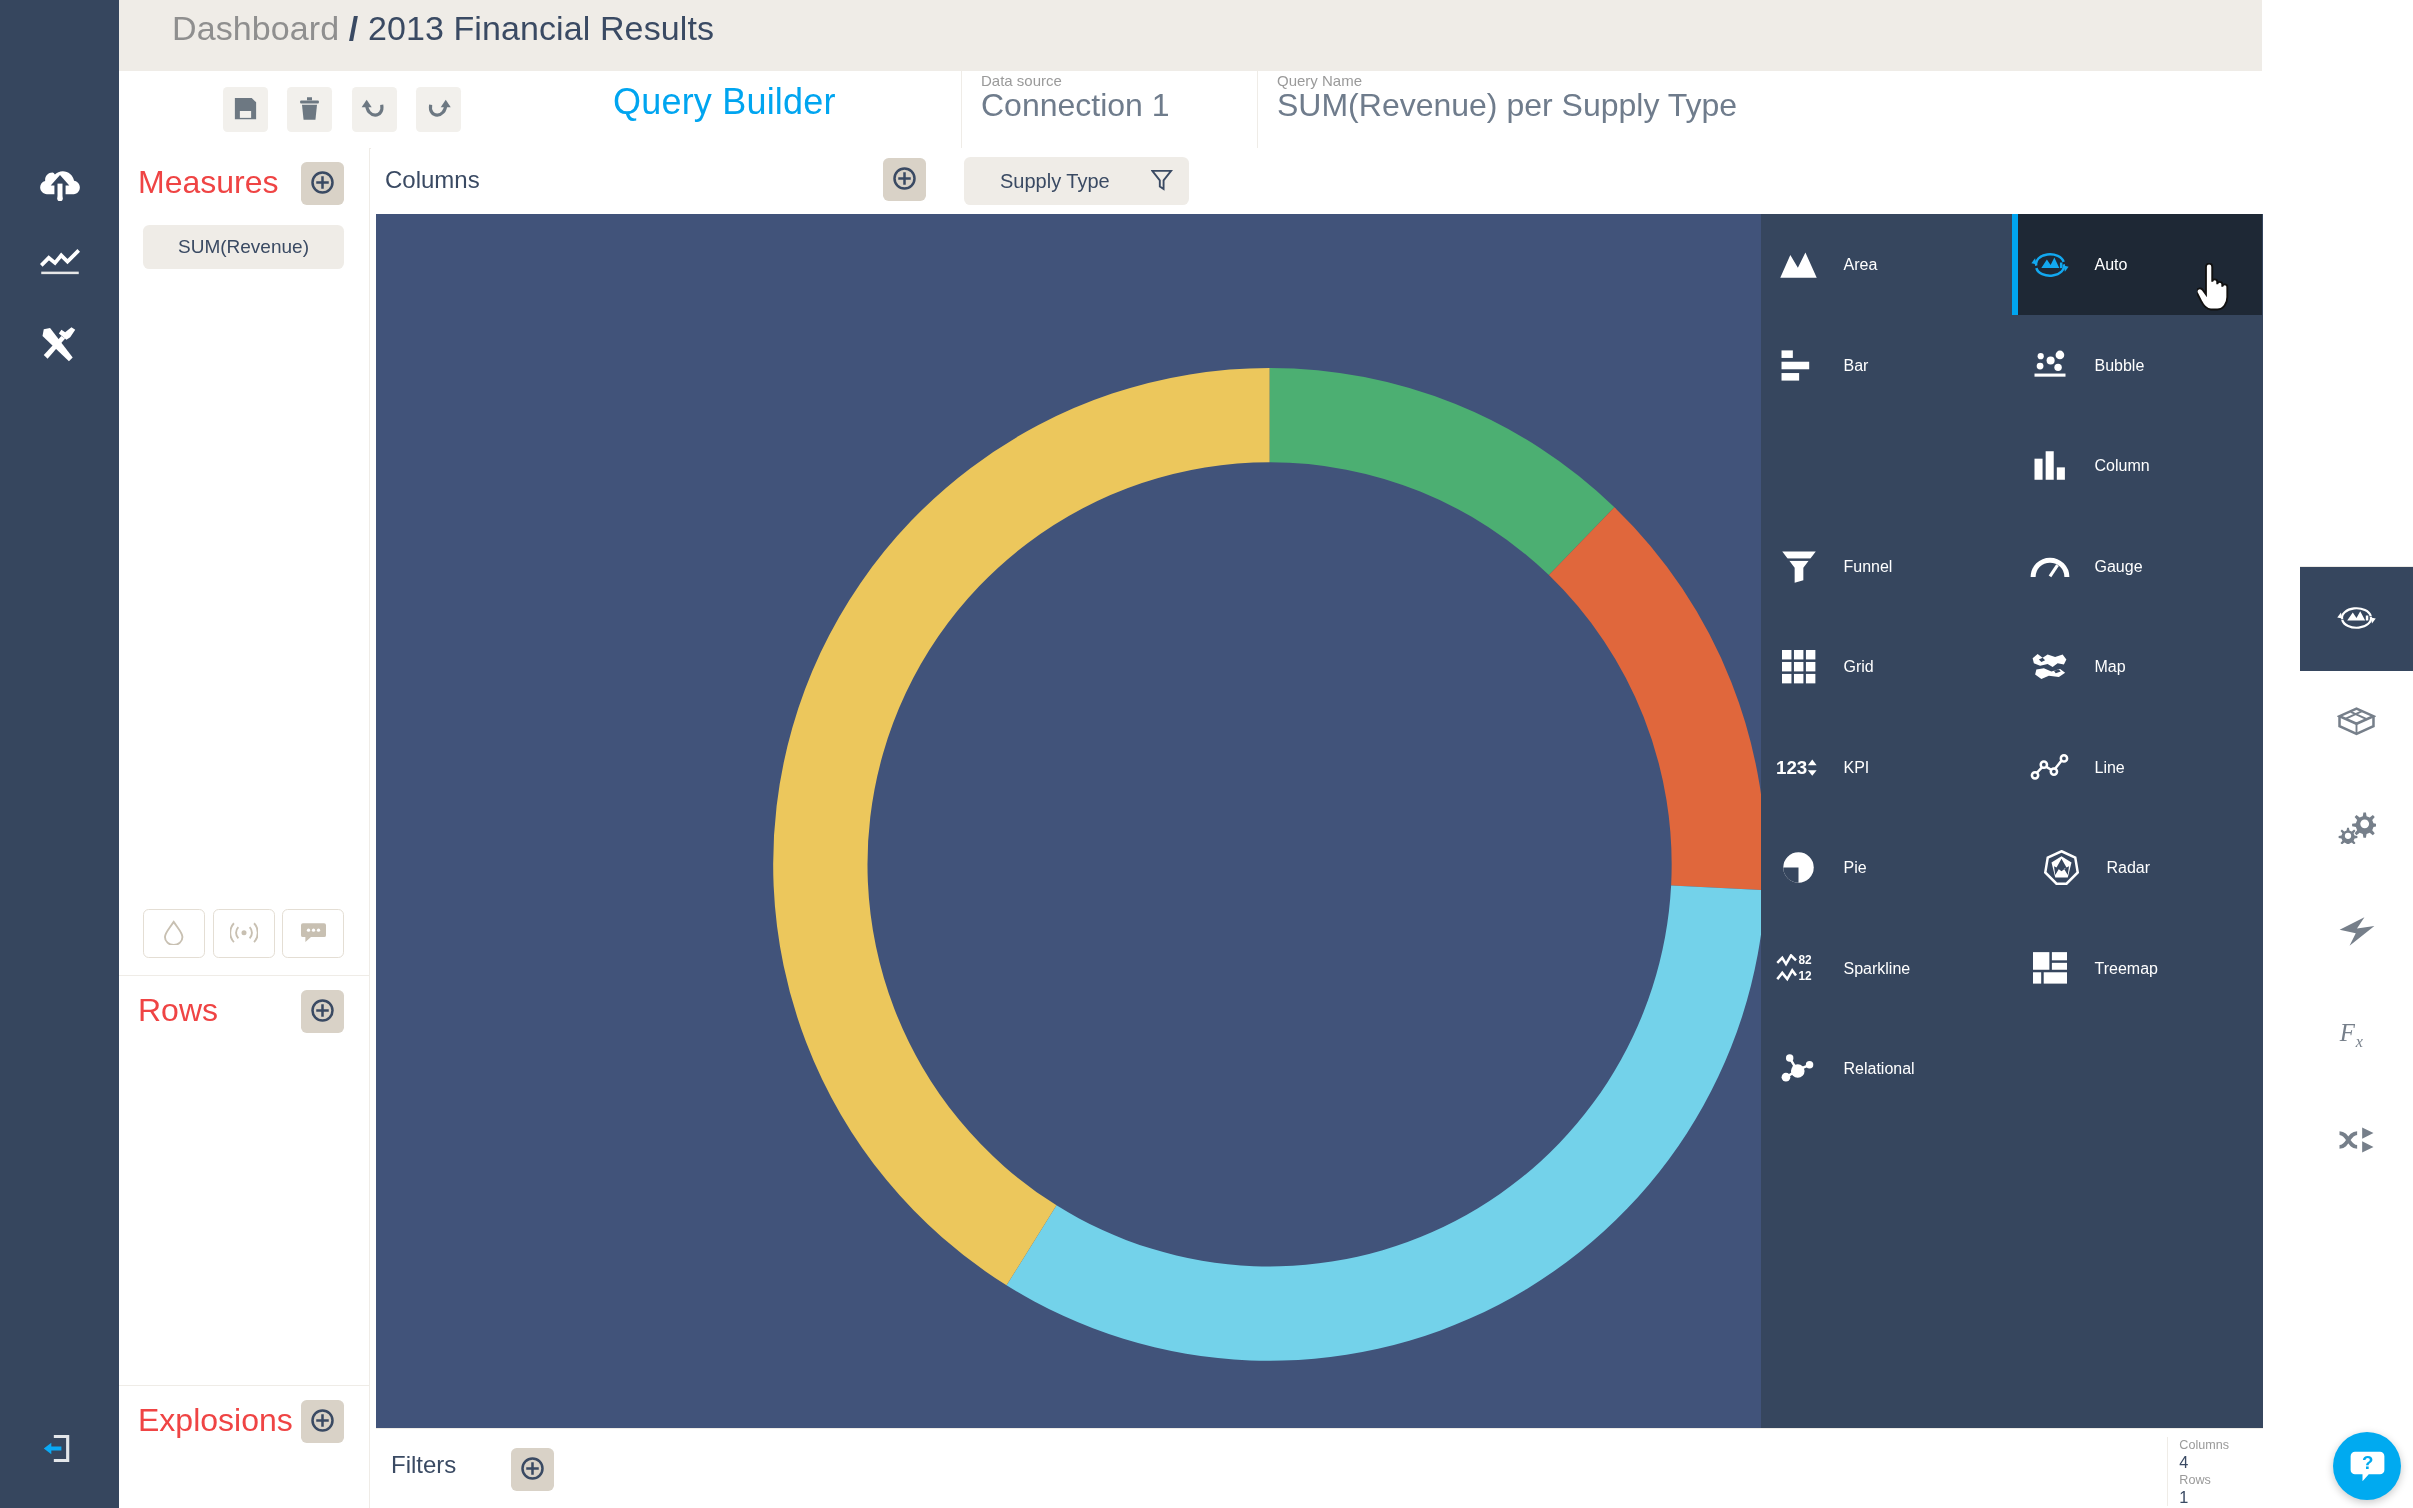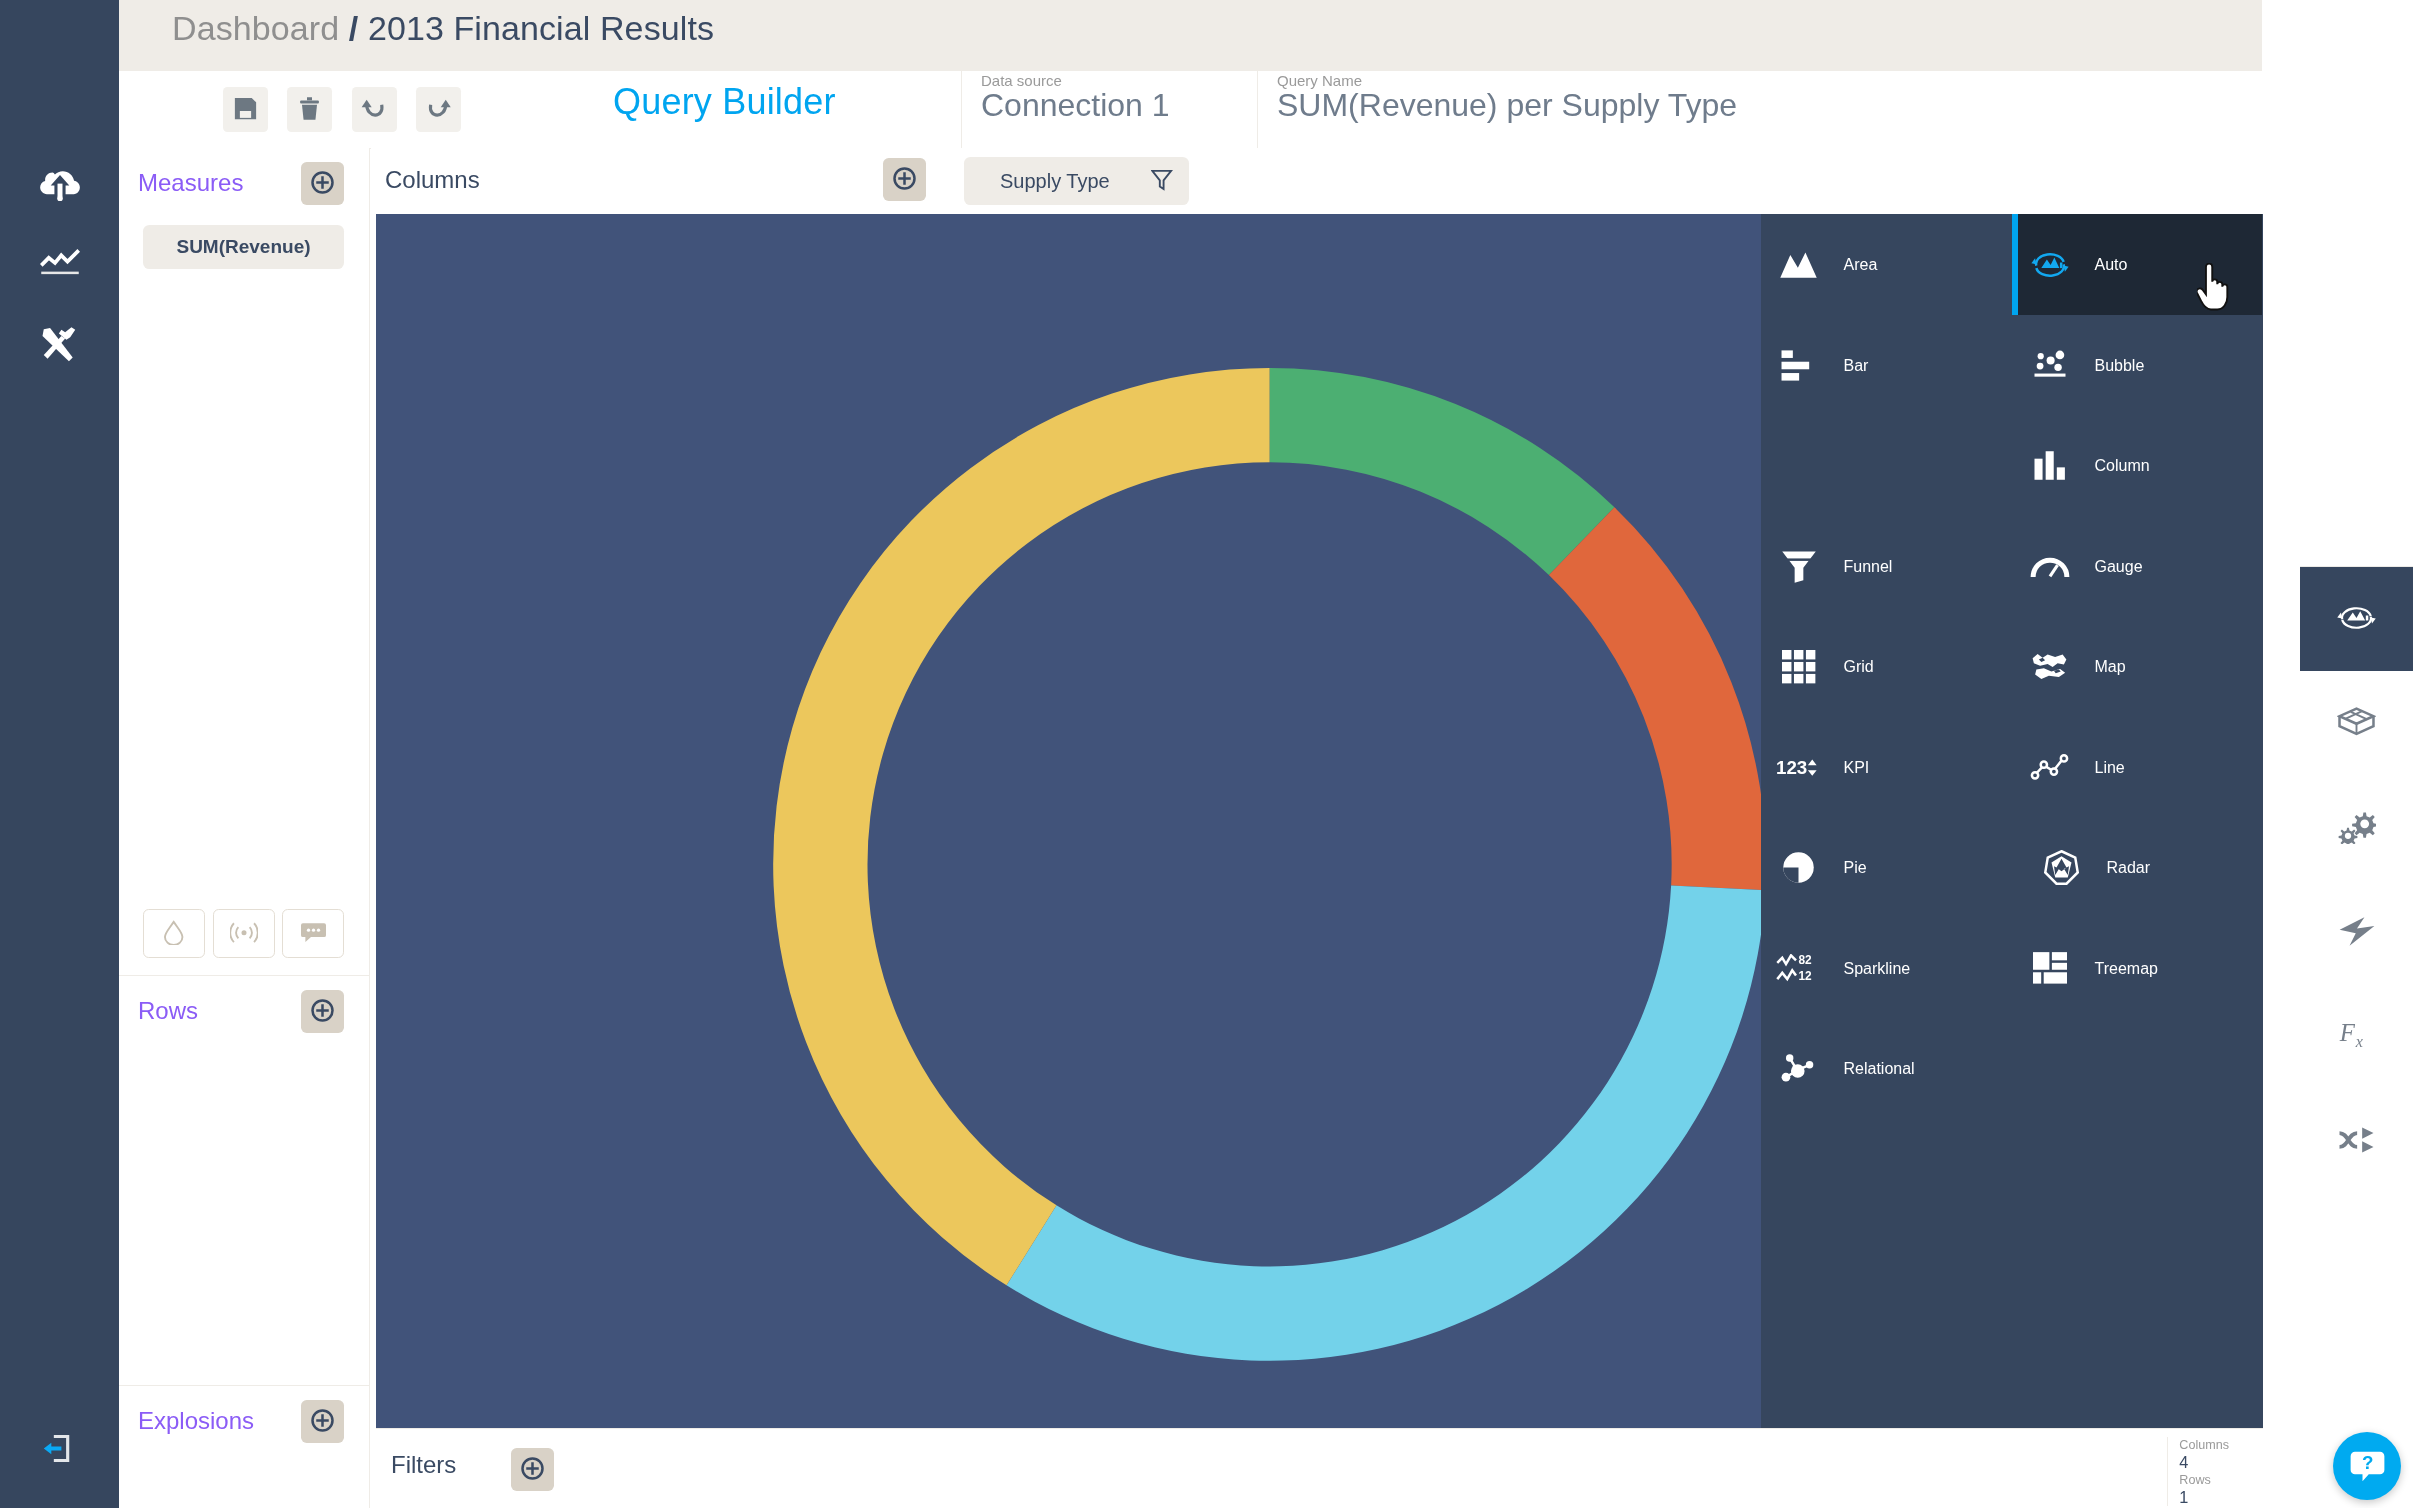--- a/index.html
+++ b/index.html
@@ -58,29 +58,29 @@
 
   
   #query-panel{
     left:119px;top:148px;width:251px;height:1360px;background:#ffffff;
     border-right:1.3px solid #efece7;box-sizing:border-box;
   }
   .panel-section-head{
     position:absolute;left:0;width:250px;height:70px;
   }
   .panel-section-head .sec-title{
-    position:absolute;left:19px;top:19px;font-size:24px;color:#8b5cf6;line-height:31px;white-space:nowrap;
+    position:absolute;left:19px;top:19px;font-size:32px;color:#ef4444;line-height:31px;white-space:nowrap;
   }
   .plus-btn{
     position:absolute;width:43px;height:43px;border-radius:5.7px;background:#d9d2c7;
     display:flex;align-items:center;justify-content:center;cursor:pointer;
   }
   .pill{
     position:absolute;left:24px;width:201px;height:44px;border-radius:6.3px;background:#efece7;
-    display:flex;align-items:center;justify-content:center;cursor:pointer;font-weight:bold;
+    display:flex;align-items:center;justify-content:center;cursor:pointer;
   }
   .pill span{font-size:19px;color:#3a4a63;}
   .mini-btn-row{position:absolute;left:24px;width:201px;height:49px;display:flex;gap:7.5px;}
   .mini-btn{
     width:62px;height:49px;border:1.3px solid #e4ded4;border-radius:5.7px;background:#ffffff;
     display:flex;align-items:center;justify-content:center;cursor:pointer;box-sizing:border-box;
   }
   .divider{position:absolute;left:0;width:250px;height:1.3px;background:#efece7;}
 
   

